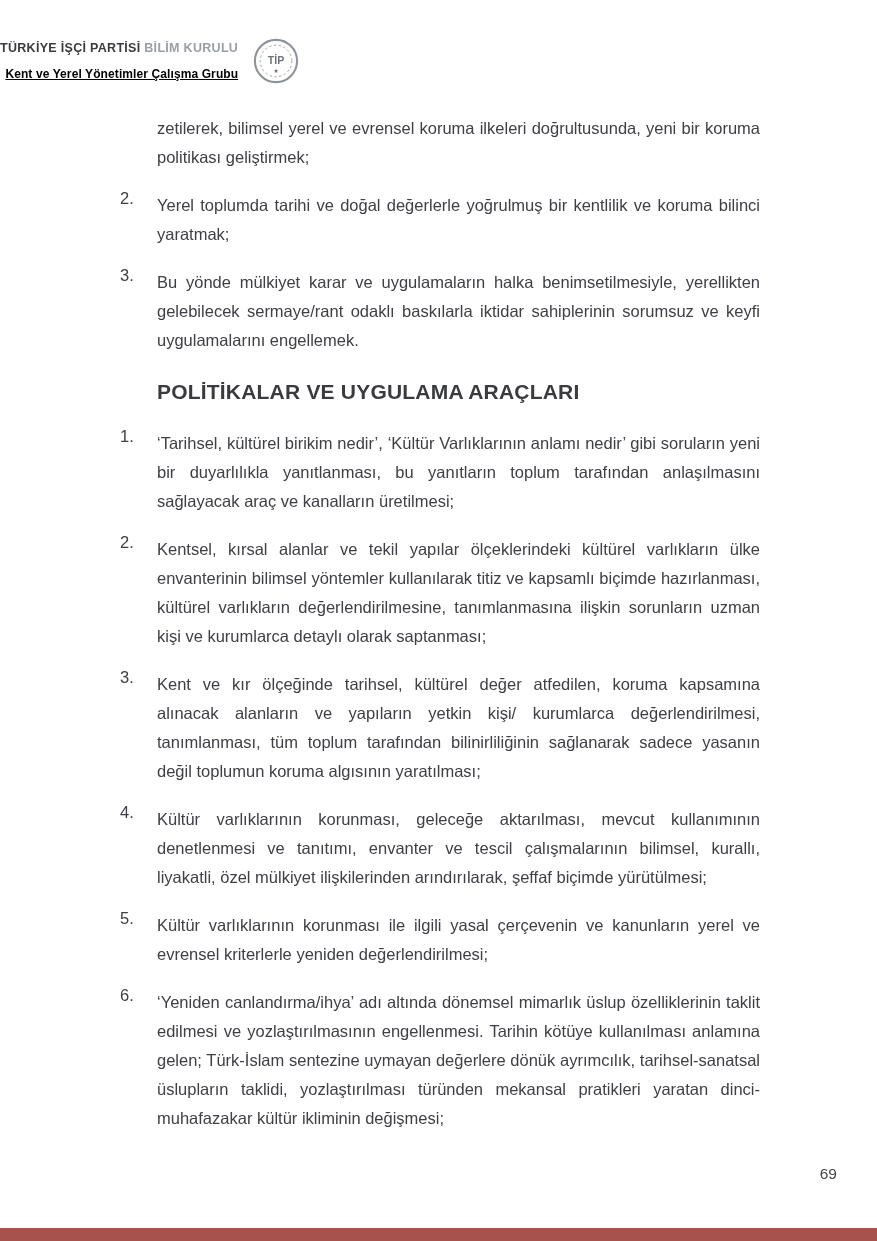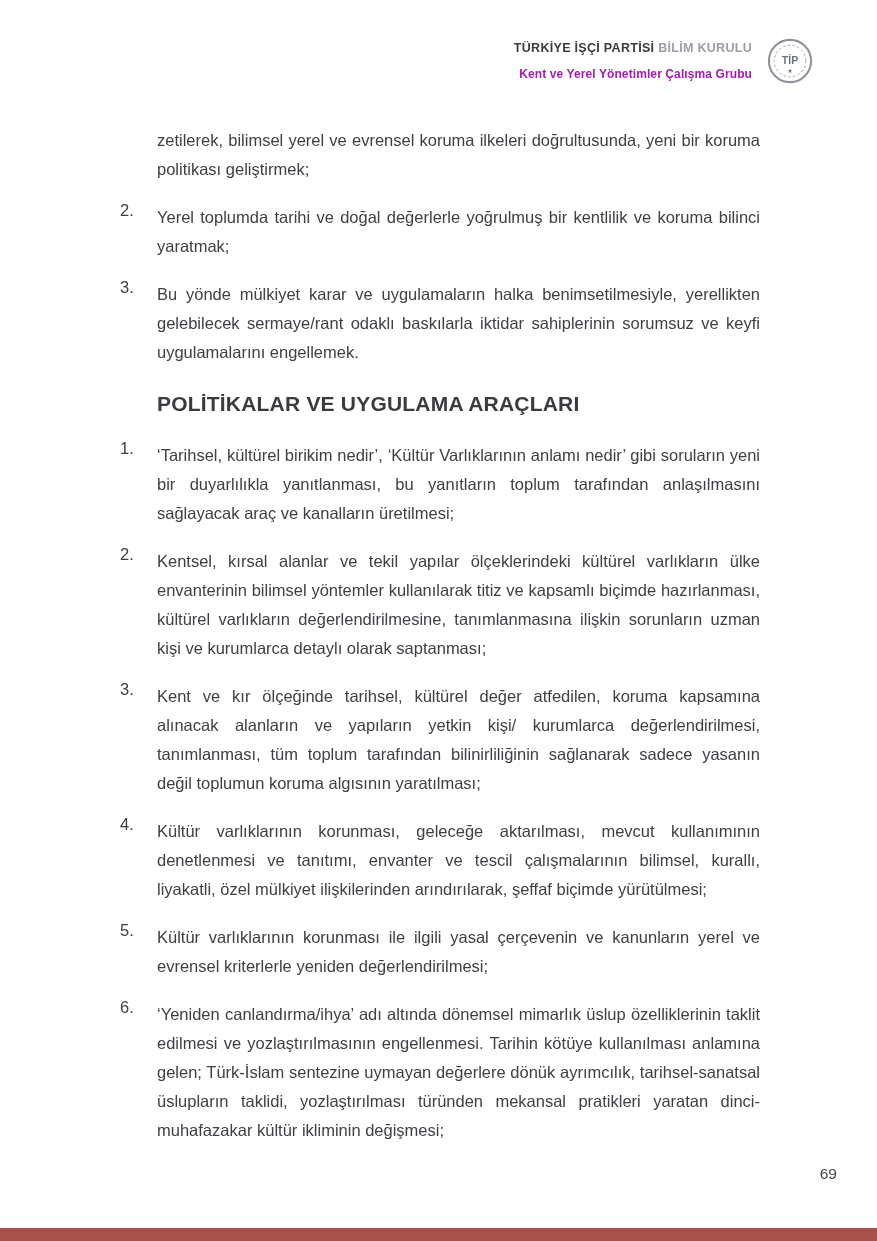--- a/index.html
+++ b/index.html
@@ -9,39 +9,39 @@
     margin:0 auto;
     background:#ffffff;
     font-family:"Liberation Sans","DejaVu Sans",sans-serif;
     color:#3f4045;
     overflow:hidden;
     box-sizing:border-box;
   }
   
   .header{
     display:flex;
-    justify-content:flex-end;
+    justify-content:flex-start;
     align-items:center;
     gap:15px;
     padding:38px 64px 0 0;
   }
   .header-text{text-align:right;line-height:1.35;}
   .header-line1{font-size:12.5px;font-weight:bold;letter-spacing:.3px;}
   .header-line1 .org-bold{color:#3a3b3f;}
   .header-line1 .org-light{color:#9a9ea5;}
-  .header-line2{font-size:12px;font-weight:bold;color:#a21caf;margin-top:9px;letter-spacing:.1px;}
+  .header-line2{font-size:12px;font-weight:bold;color:#000000;margin-top:9px;letter-spacing:.1px;text-decoration:underline;}
   .logo{width:46px;height:46px;flex:0 0 auto;}
   
   .main{
     padding:30px 117px 0 120px;
     font-size:16.5px;
     line-height:29px;
   }
   .para-cont{
-    margin:12px 0 12px 37px;
+    margin:0 0 12px 37px;
     text-align:justify;
   }
   .list-item{
     display:flex;
     margin:0 0 12px 0;
   }
   .list-item .num{
     flex:0 0 37px;
     text-align:left;
   }

